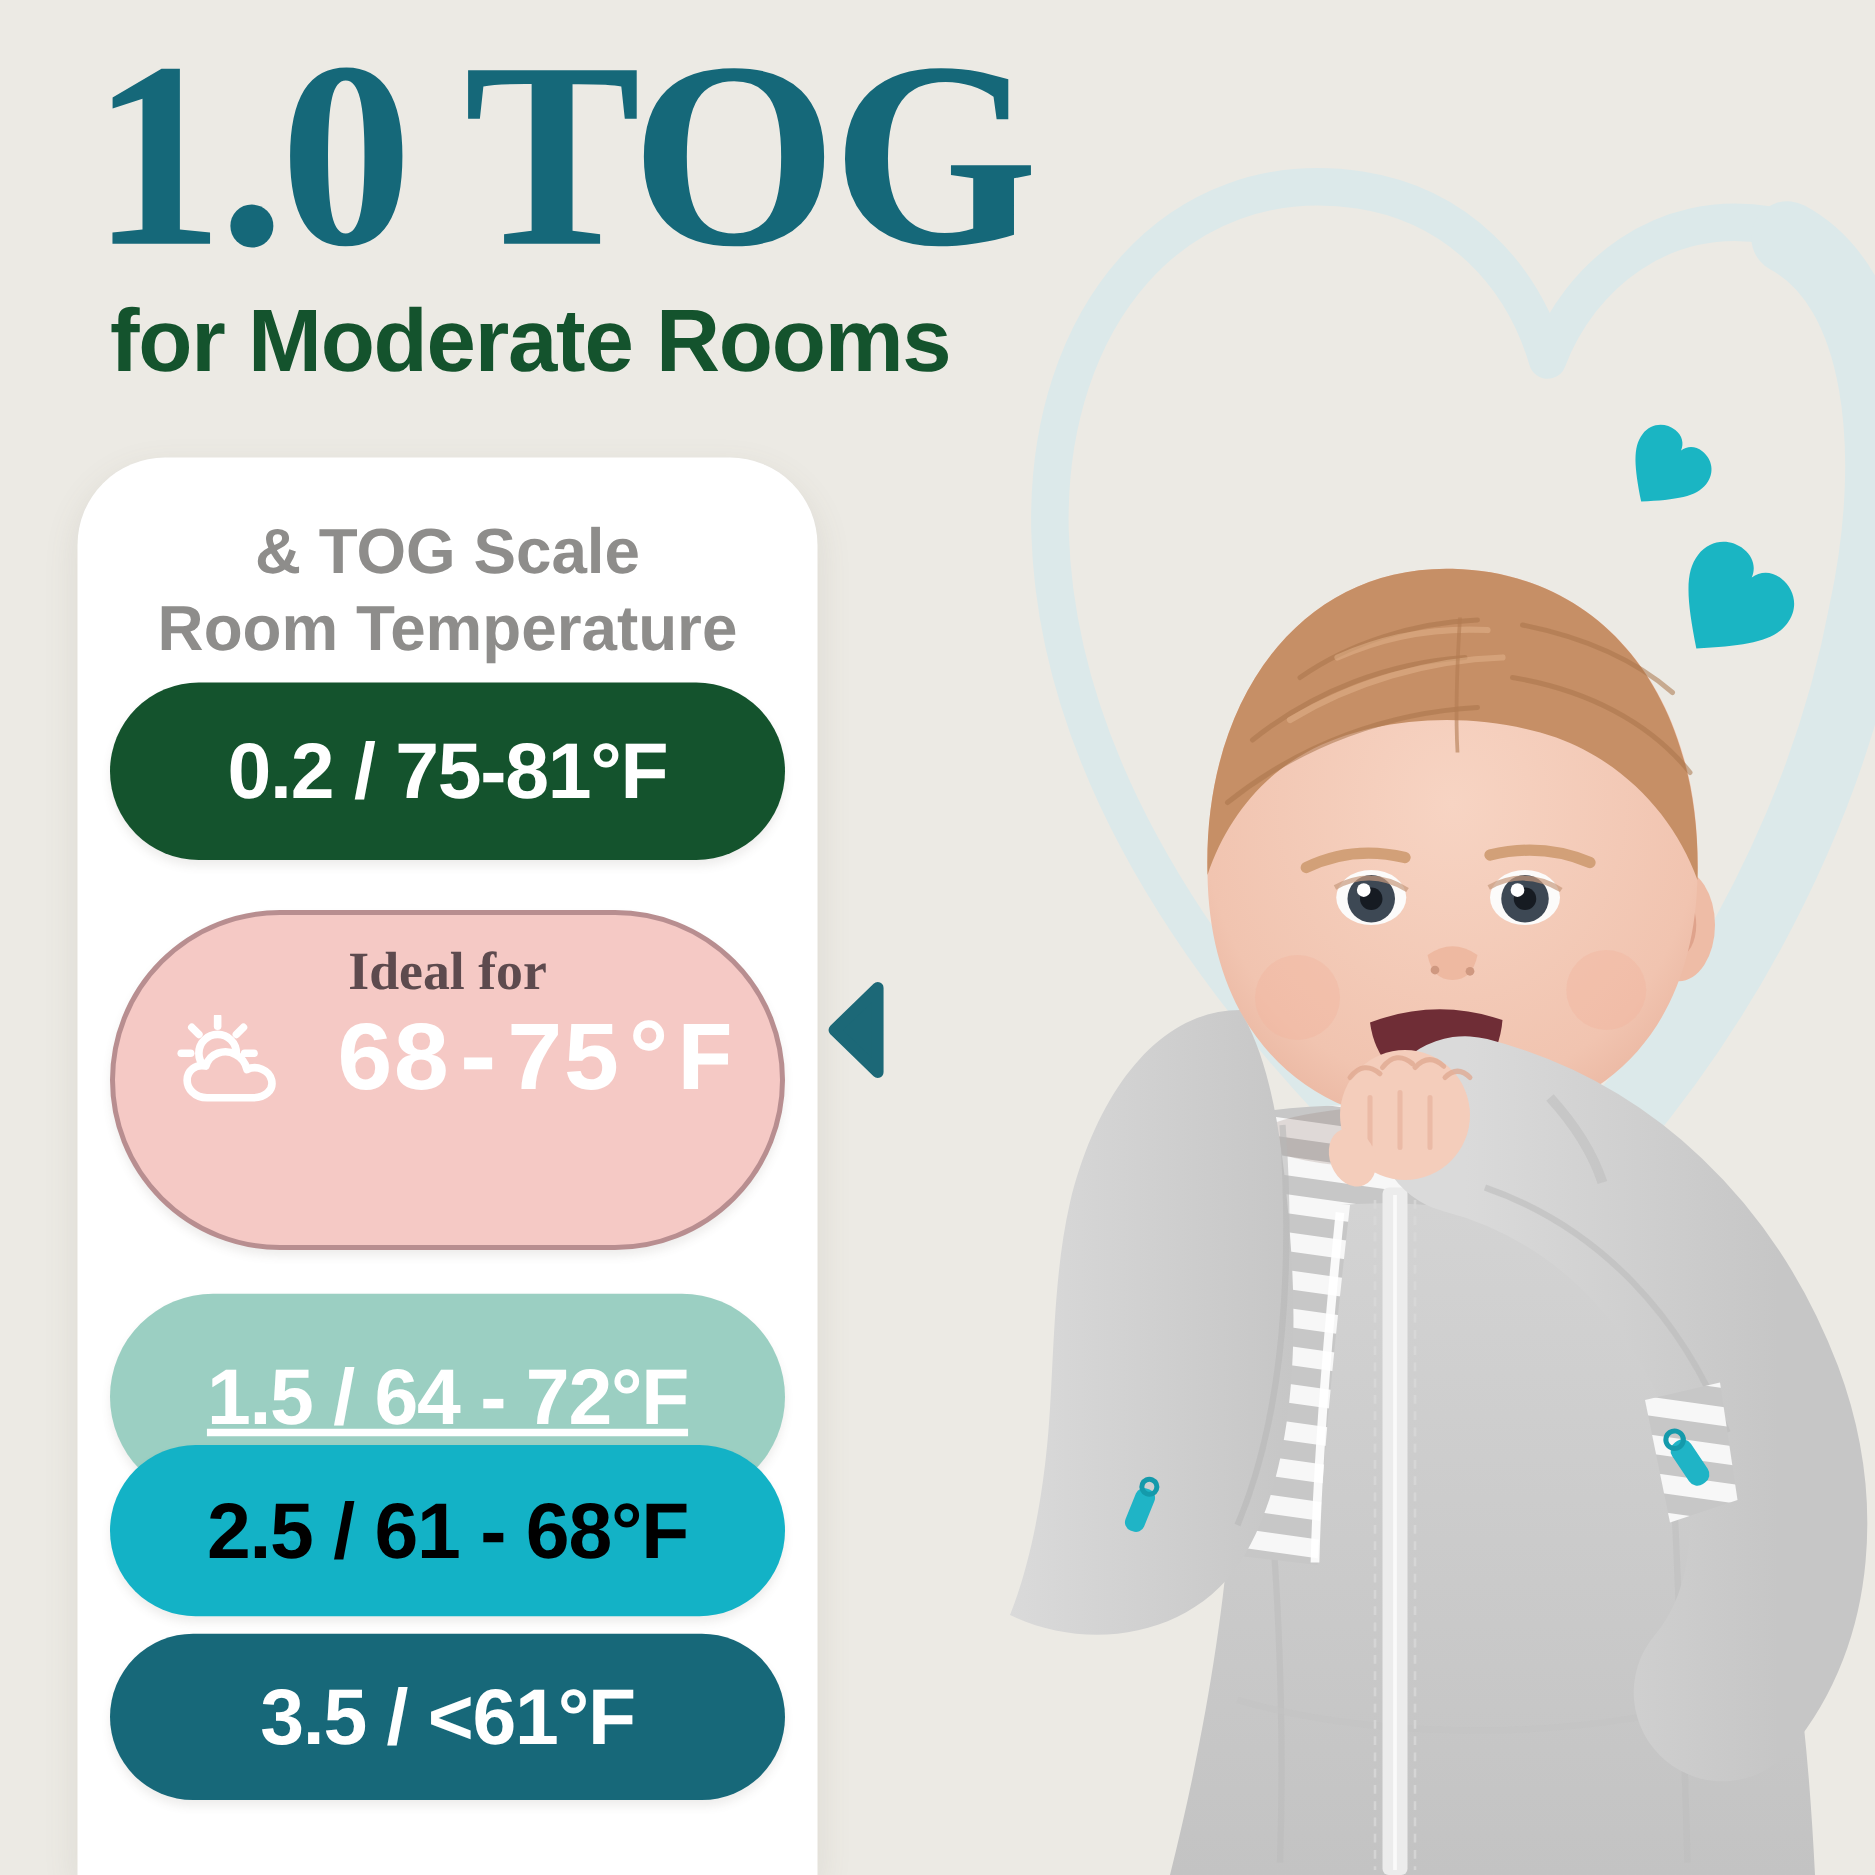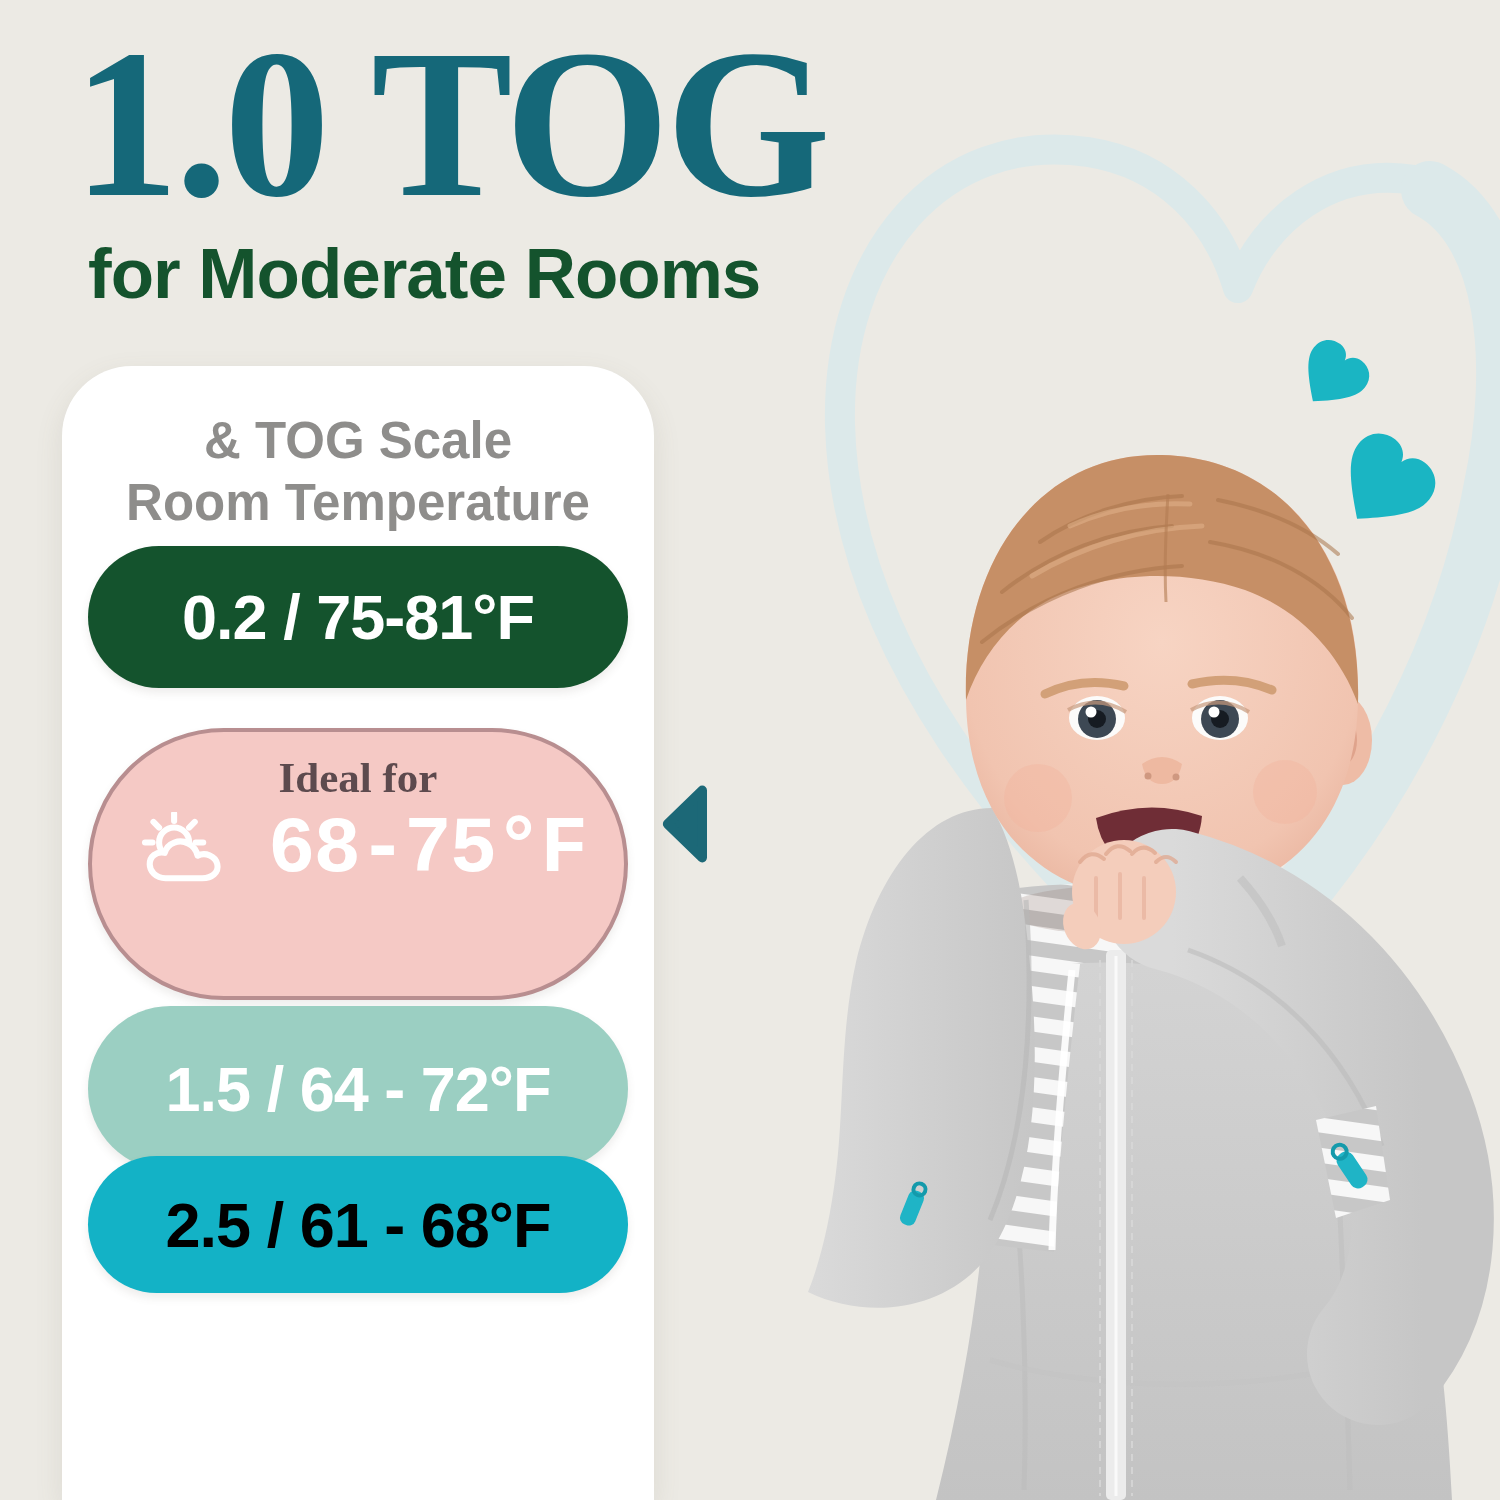--- a/index.html
+++ b/index.html
@@ -32,21 +32,21 @@
     font-weight:bold;font-size:51px;line-height:1.22;color:#8e8d8b;
   }
   .pill{
     position:absolute;left:26px;width:540px;
     display:flex;align-items:center;justify-content:center;
     border-radius:999px;color:#ffffff;
     font-weight:bold;font-size:63px;letter-spacing:-1px;
     box-shadow:0 5px 8px rgba(90,80,70,.10);
   }
   .p1{top:180px;height:142px;}
-  .p3{top:640px;height:165px;}
+  .p3{top:669px;height:165px;text-decoration:underline;}
   .p4{top:790px;height:137px;}
   .p5{top:941px;height:133px;}
   .pill-ideal{
     top:326px;height:272px;
     flex-direction:column;justify-content:flex-start;
     border:4px solid #b88e90;box-sizing:border-box;margin-top:36px;
   }
   .ideal-label{
     margin-top:22px;
     font-family:"Liberation Serif","DejaVu Serif",serif;
@@ -108,20 +108,23 @@
   </div>
 
   <div class="pill p3" style="background-color: rgb(155, 207, 194); color: rgb(255, 255, 255);">
     <span>1.5 / 64 - 72°F</span>
   </div>
 
   <div class="pill p4" style="background-color: rgb(19, 178, 198); color: #000000;">
     <span>2.5 / 61 - 68°F</span>
   </div>
 
+  <div class="pill p5" style="background-color: rgb(23, 104, 121); color: rgb(255, 255, 255);">
+    <span>3.5 / &lt;61°F</span>
+  </div>
 </div>
 
 <svg class="arrow-svg" viewBox="0 0 50 84" aria-hidden="true">
   <path d="M45 7 L9 42 L45 77 Z" fill="#1c6877" stroke="#1c6877" stroke-width="10" stroke-linejoin="round" style="fill: rgb(28, 104, 119); stroke: rgb(28, 104, 119);"></path>
 </svg>
 
 <svg class="baby-svg" viewBox="0 0 760 1070" aria-hidden="true">
   <defs>
     <linearGradient id="grayG" x1="0" y1="0" x2="0" y2="1">
       <stop offset="0" stop-color="#d5d5d5"></stop>

